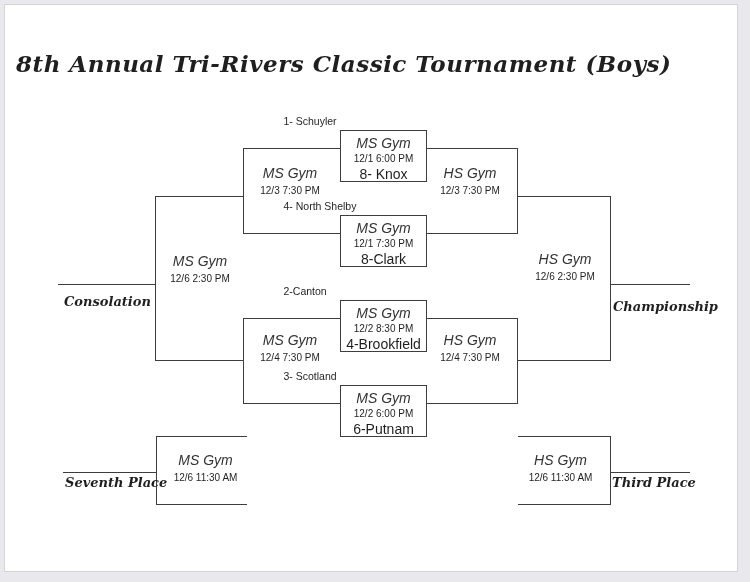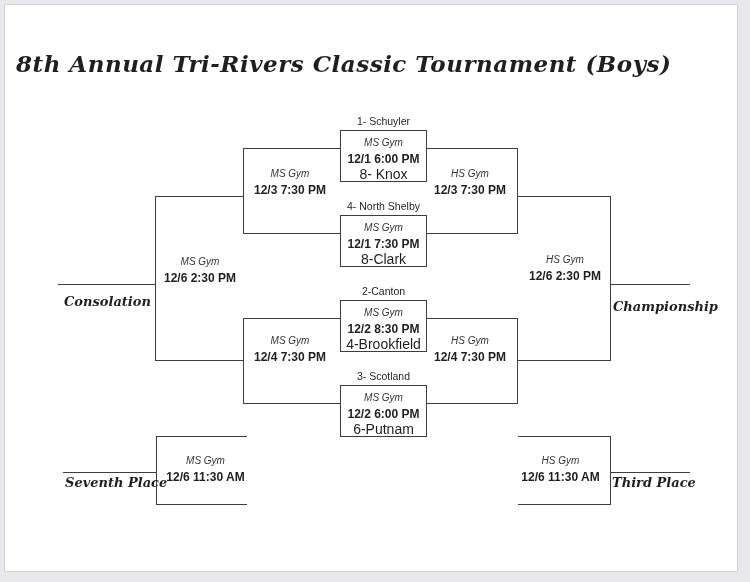--- a/index.html
+++ b/index.html
@@ -28,29 +28,29 @@
     font-size:23px;letter-spacing:0.5px;
   }
   .subtitle{
     font-family:"DejaVu Serif",serif;font-style:italic;font-weight:bold;
     font-size:12px;margin-top:4px;
   }
 
   .match{position:absolute;width:87px;}
   .team-top{
     position:absolute;top:0;left:50%;transform:translateX(-50%);
-    width:200px;text-align:center;font-size:10.5px;white-space:nowrap;
+    width:200px;font-size:10.5px;white-space:nowrap;
   }
   .gbox{
     position:absolute;top:15px;left:0;width:87px;height:52px;
     border:1px solid var(--line);background:var(--page);
     text-align:center;box-sizing:border-box;padding-top:6px;
   }
-  .gym{font-style:italic;font-size:10px;color:#333;line-height:12px;}
-  .time{font-size:12px;line-height:16px;margin-top:2px;white-space:nowrap;font-weight:bold;}
+  .gym{font-style:italic;font-size:14px;color:#333;line-height:12px;}
+  .time{font-size:10px;line-height:16px;margin-top:2px;white-space:nowrap;}
   .team-bottom{font-size:14px;line-height:14px;white-space:nowrap;}
 
   .slot{position:absolute;text-align:center;}
   .slot .gym{line-height:13px;}
   .slot .time{margin-top:3px;line-height:15px;text-align:center;}
 
   .script-label{
     position:absolute;
     font-family:"DejaVu Serif",serif;font-style:italic;font-weight:bold;
     font-size:13px;white-space:nowrap;

